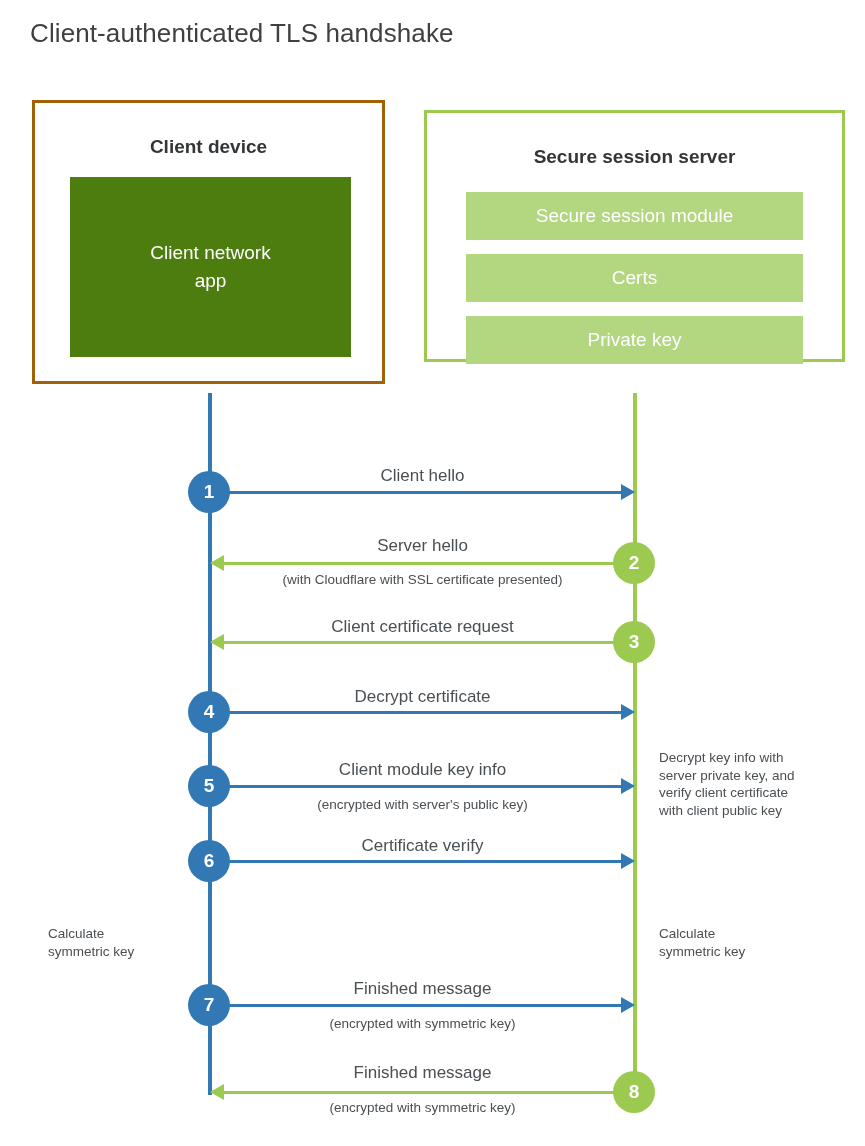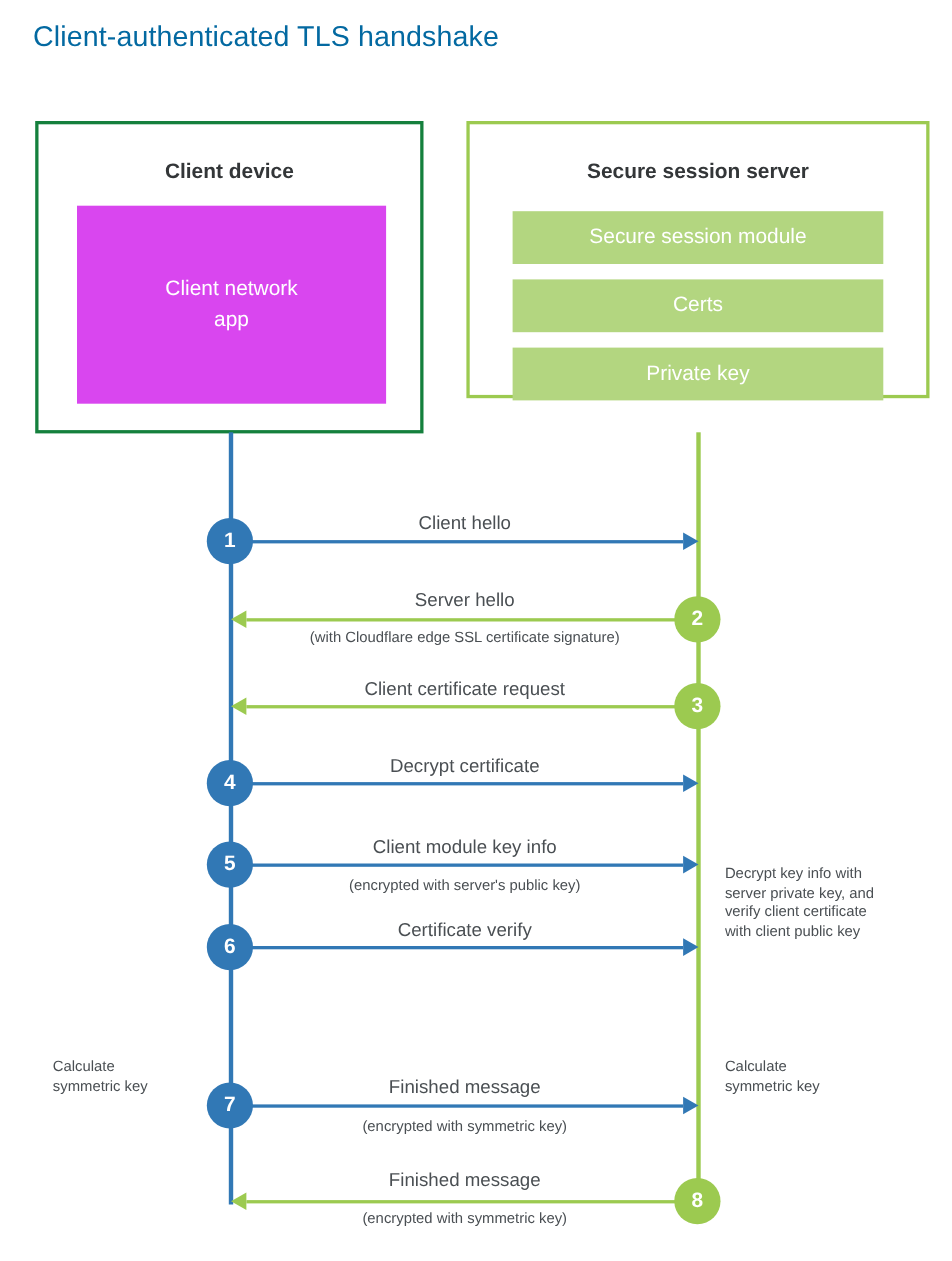--- a/index.html
+++ b/index.html
@@ -19,37 +19,37 @@
     left: 0; top: 0;
     width: 865px;
     height: 1146px;
   }
   #page-title {
     position: absolute;
     left: 30px;
     top: 18px;
     font-size: 26px;
     font-weight: 400;
-    color: #0369a1;
+    color: #404040;
     letter-spacing: 0.1px;
     white-space: nowrap;
   }
 
   
   .actor-box {
     position: absolute;
     background: #ffffff;
     box-sizing: border-box;
   }
   #client-device-box {
     left: 32px;
-    top: 110px;
+    top: 100px;
     width: 353px;
     height: 284px;
-    border: 3px solid #15803d;
+    border: 3px solid #a16207;
   }
   #secure-session-server-box {
     left: 424px;
     top: 110px;
     width: 421px;
     height: 252px;
     border: 3px solid #9cca50;
   }
   .actor-title {
     position: absolute;
@@ -62,21 +62,21 @@
   }
   #client-device-box .actor-title { top: 33px; }
   #secure-session-server-box .actor-title { top: 33px; }
 
   #client-network-app {
     position: absolute;
     left: 35px;
     top: 74px;
     width: 281px;
     height: 180px;
-    background: #d946ef;
+    background: #4d7c0f;
     color: #ffffff;
     font-size: 19px;
     line-height: 28px;
     display: flex;
     align-items: center;
     justify-content: center;
     text-align: center;
     white-space: pre-line;
   }
 
@@ -163,21 +163,20 @@
     color: #4a4f53;
     font-size: 13.5px;
     white-space: nowrap;
   }
   .side-note {
     position: absolute;
     color: #4a4f53;
     font-size: 13.5px;
     line-height: 17.5px;
     white-space: pre-line;
-    margin-top: 36px;
   }
   .side-note.centered { text-align: left; }
 </style>
 </head>
 <body>
 
 <div id="diagram-root">
 
   <div id="page-title">Client-authenticated TLS handshake</div>
 
@@ -198,21 +197,21 @@
   <div class="lifeline" id="server-lifeline"></div>
 
   <div class="msg-label" style="left:210px; top:466px; width:425px;">Client hello</div>
   <div class="msg-line blue" style="left:210px; top:491px; width:411px;"></div>
   <div class="arrow-head right blue" style="left:621px; top:484px;"></div>
   <div class="step-circle blue" style="left:188px; top:471px;">1</div>
 
   <div class="msg-label" style="left:210px; top:536px; width:425px;">Server hello</div>
   <div class="msg-line green" style="left:224px; top:562px; width:409px;"></div>
   <div class="arrow-head left green" style="left:210px; top:555px;"></div>
-  <div class="msg-sublabel" style="left:210px; top:572px; width:425px;">(with Cloudflare edge SSL certificate signature)</div>
+  <div class="msg-sublabel" style="left:210px; top:572px; width:425px;">(with Cloudflare with SSL certificate presented)</div>
   <div class="step-circle green" style="left:613px; top:542px;">2</div>
 
   <div class="msg-label" style="left:210px; top:617px; width:425px;">Client certificate request</div>
   <div class="msg-line green" style="left:224px; top:641px; width:409px;"></div>
   <div class="arrow-head left green" style="left:210px; top:634px;"></div>
   <div class="step-circle green" style="left:613px; top:621px;">3</div>
 
   <div class="msg-label" style="left:210px; top:687px; width:425px;">Decrypt certificate</div>
   <div class="msg-line blue" style="left:210px; top:711px; width:411px;"></div>
   <div class="arrow-head right blue" style="left:621px; top:704px;"></div>

